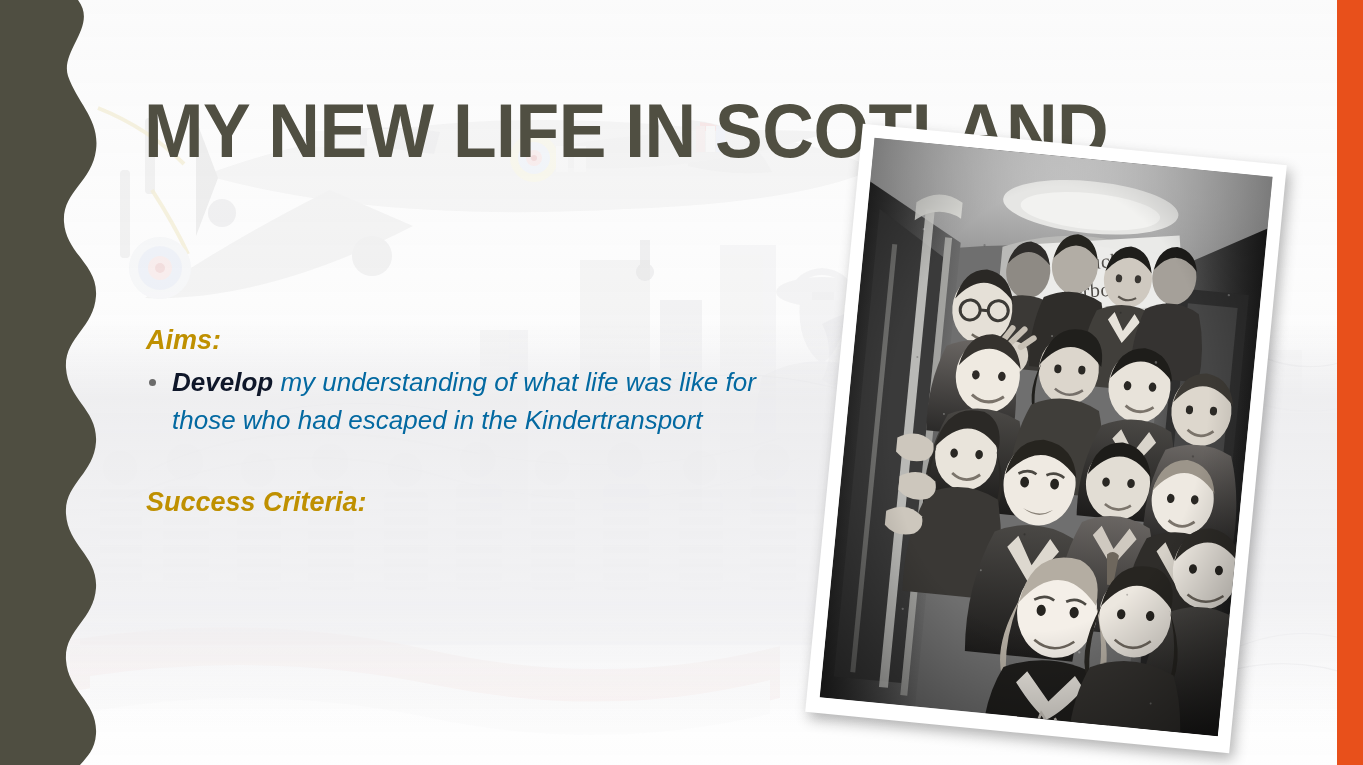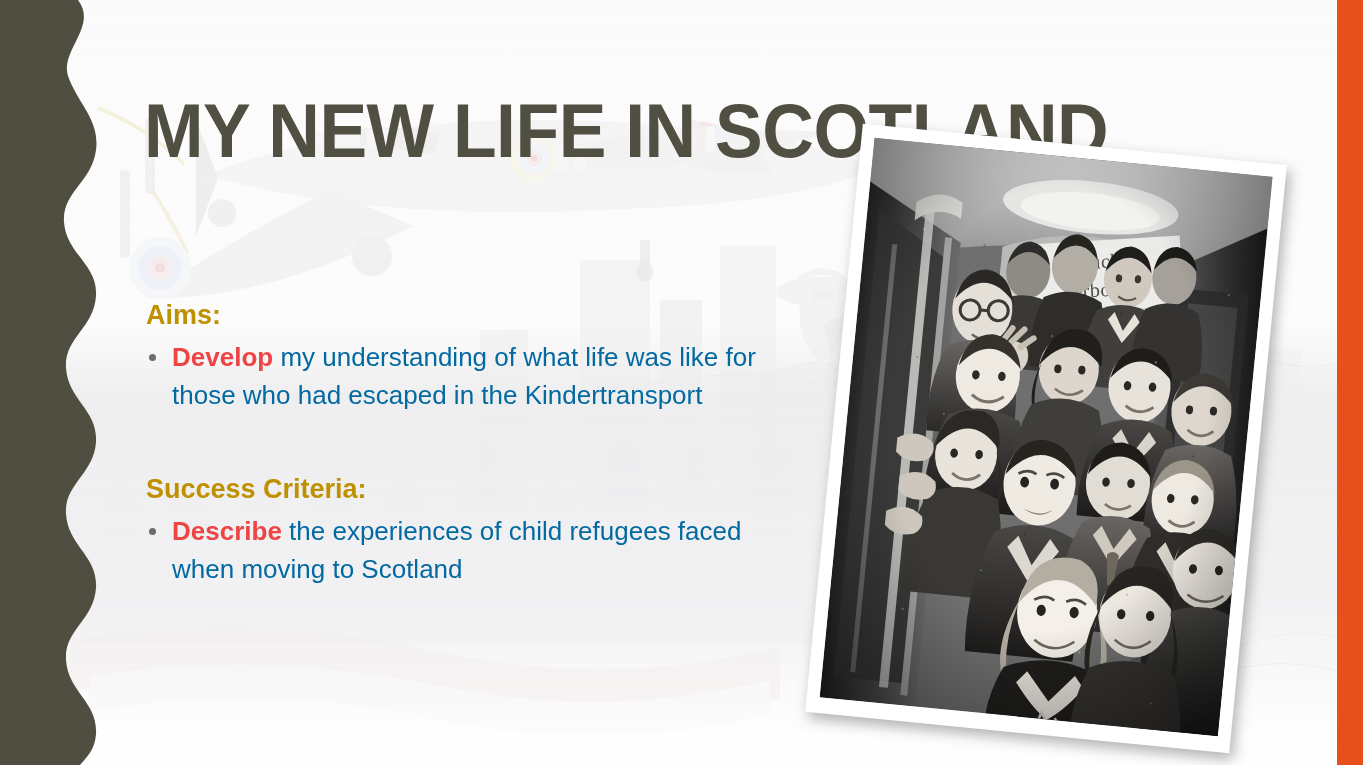--- a/index.html
+++ b/index.html
@@ -70,33 +70,34 @@
     letter-spacing: -0.5px;
     transform: scaleX(0.94);
     transform-origin: left top;
     white-space: nowrap;
   }
 
   
   #body {
     position: absolute;
     left: 146px;
-    top: 298px;
+    top: 323px;
     width: 660px;
     z-index: 5;
+    font-style: italic;
   }
   .section-heading {
     color: #BF9000;
     font-size: 27px;
     line-height: 34px;
     font-weight: bold;
     margin: 0 0 6px 0;
   }
   .section-heading.second {
-    margin-top: 58px;
+    margin-top: 46px;
   }
   ul.bullets {
     list-style: none;
     margin: 0;
     padding: 0;
   }
   ul.bullets li {
     position: relative;
     padding-left: 26px;
     margin: 0 0 8px 0;
@@ -107,21 +108,21 @@
   ul.bullets li .dot {
     position: absolute;
     left: 3px;
     top: 16px;
     width: 7px;
     height: 7px;
     border-radius: 50%;
     background: #6B6B6B;
   }
   .lead {
-    color: #ef4444;
+    color: #0f172a;
     font-weight: bold;
   }
   .rest {
     color: #0369a1;
   }
 
   
   #photo-wrap {
     position: absolute;
     left: 833px;
@@ -336,24 +337,20 @@
     <ul class="bullets">
       <li>
         <span class="dot"></span>
         <span class="lead">Develop</span><span class="rest"> my understanding of what life was like for those who had escaped in the Kindertransport</span>
       </li>
     </ul>
 
     <p class="section-heading second">Success Criteria:</p>
 
     <ul class="bullets">
-      <li>
-        <span class="dot"></span>
-        <span class="lead">Describe</span><span class="rest"> the experiences of child refugees faced when moving to Scotland</span>
-      </li>
     </ul>
   </div>
 
   <div id="photo-wrap">
     <div id="photo-inner">
       <svg width="400" height="562" viewBox="0 0 400 562">
         <defs>
           <linearGradient id="ceil" x1="0" y1="0" x2="0" y2="1">
             <stop offset="0%" stop-color="#cfcfcf"></stop>
             <stop offset="100%" stop-color="#8e8e8e"></stop>

